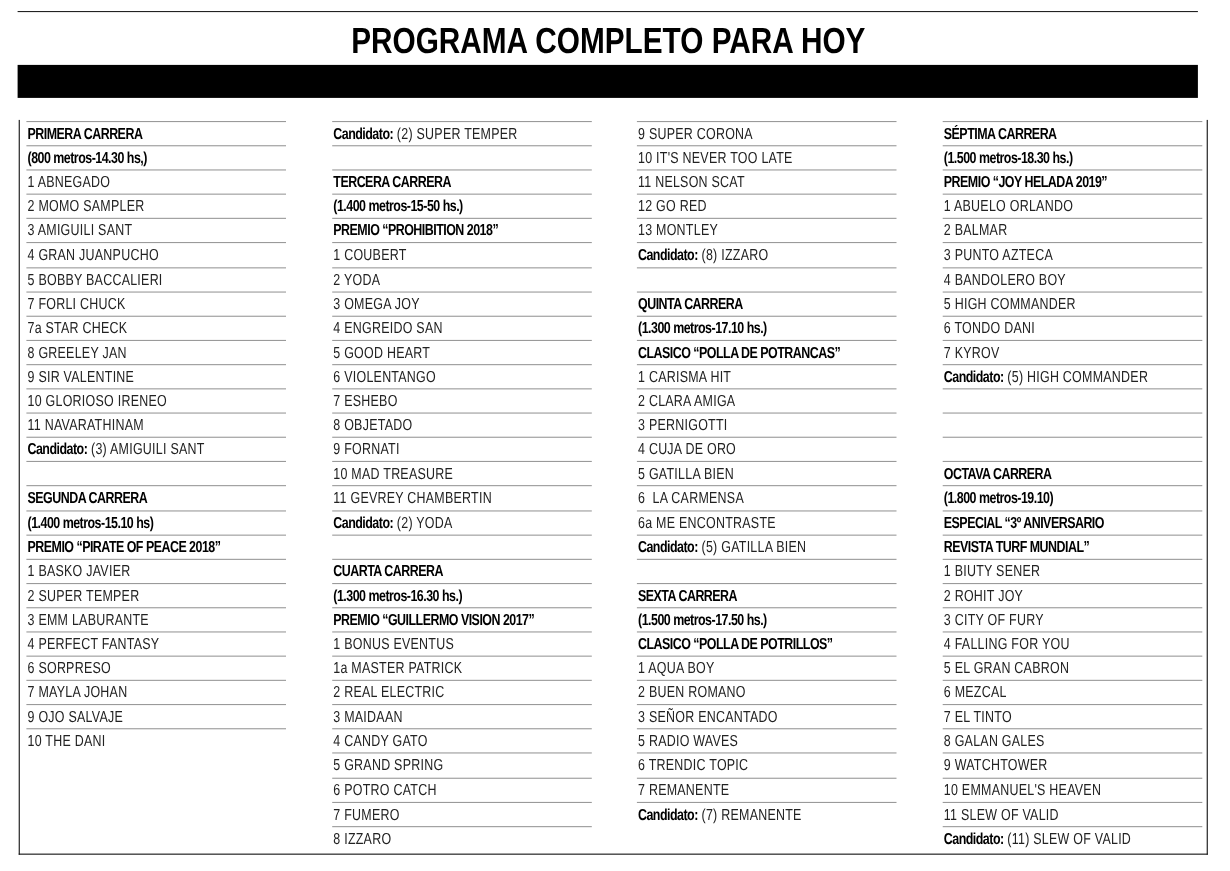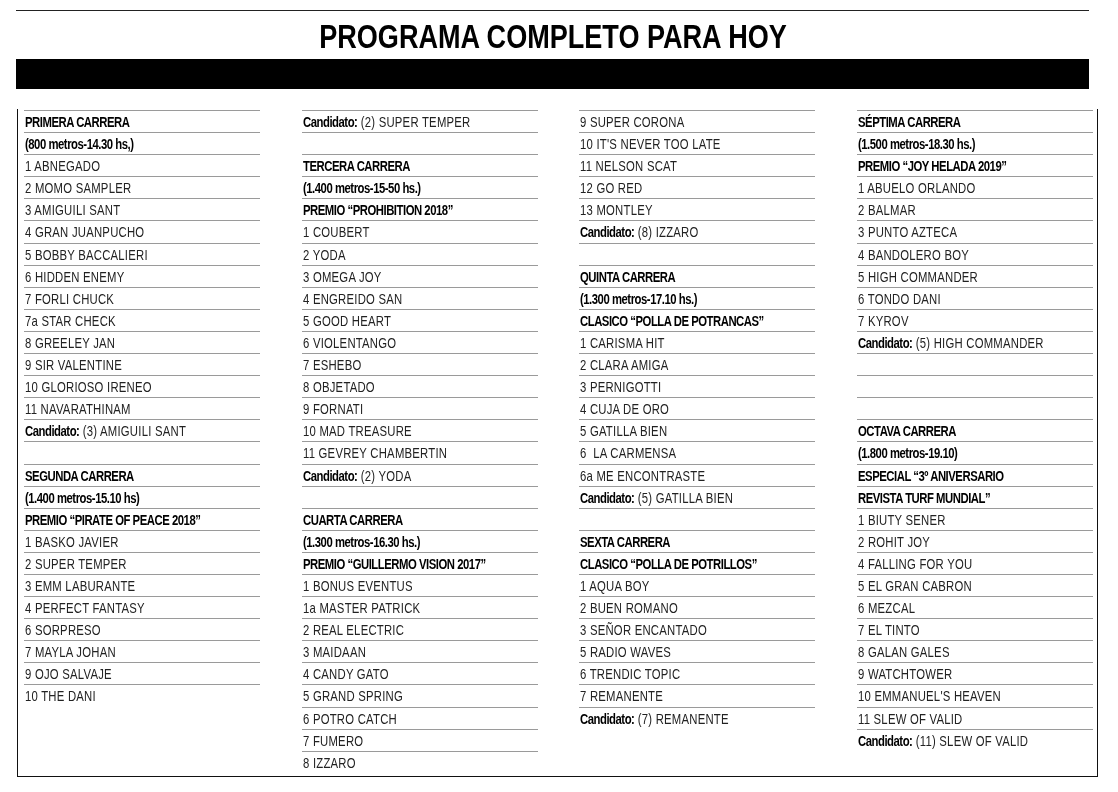--- a/index.html
+++ b/index.html
@@ -49,23 +49,20 @@
     <div class="row entry">
       <span class="t" style="white-space: pre;">3 AMIGUILI SANT</span>
     </div>
     <div class="row entry">
       <span class="t" style="white-space: pre;">4 GRAN JUANPUCHO</span>
     </div>
     <div class="row entry">
       <span class="t" style="white-space: pre;">5 BOBBY BACCALIERI</span>
     </div>
     <div class="row entry">
-      <span class="t" style="white-space: pre;">6 HIDDEN ENEMY</span>
-    </div>
-    <div class="row entry">
       <span class="t" style="white-space: pre;">7 FORLI CHUCK</span>
     </div>
     <div class="row entry">
       <span class="t" style="white-space: pre;">7a STAR CHECK</span>
     </div>
     <div class="row entry">
       <span class="t" style="white-space: pre;">8 GREELEY JAN</span>
     </div>
     <div class="row entry">
       <span class="t" style="white-space: pre;">9 SIR VALENTINE</span>
@@ -263,20 +260,23 @@
     <div class="row cand">
       <span class="t"><span class="lbl">Candidato:</span><span class="val" style="white-space: pre;"> (5) GATILLA BIEN</span></span>
     </div>
     <div class="row blank">
       <span class="t" style="white-space: pre;"></span>
     </div>
     <div class="row head">
       <span class="t" style="white-space: pre;">SEXTA CARRERA</span>
     </div>
     <div class="row head">
+      <span class="t" style="white-space: pre;">(1.500 metros-17.50 hs.)</span>
+    </div>
+    <div class="row head">
       <span class="t" style="white-space: pre;">CLASICO “POLLA DE POTRILLOS”</span>
     </div>
     <div class="row entry">
       <span class="t" style="white-space: pre;">1 AQUA BOY</span>
     </div>
     <div class="row entry">
       <span class="t" style="white-space: pre;">2 BUEN ROMANO</span>
     </div>
     <div class="row entry">
       <span class="t" style="white-space: pre;">3 SEÑOR ENCANTADO</span>
@@ -347,20 +347,23 @@
       <span class="t" style="white-space: pre;">ESPECIAL “3º ANIVERSARIO</span>
     </div>
     <div class="row head">
       <span class="t" style="white-space: pre;">REVISTA TURF MUNDIAL”</span>
     </div>
     <div class="row entry">
       <span class="t" style="white-space: pre;">1 BIUTY SENER</span>
     </div>
     <div class="row entry">
       <span class="t" style="white-space: pre;">2 ROHIT JOY</span>
+    </div>
+    <div class="row entry">
+      <span class="t" style="white-space: pre;">3 CITY OF FURY</span>
     </div>
     <div class="row entry">
       <span class="t" style="white-space: pre;">4 FALLING FOR YOU</span>
     </div>
     <div class="row entry">
       <span class="t" style="white-space: pre;">5 EL GRAN CABRON</span>
     </div>
     <div class="row entry">
       <span class="t" style="white-space: pre;">6 MEZCAL</span>
     </div>

